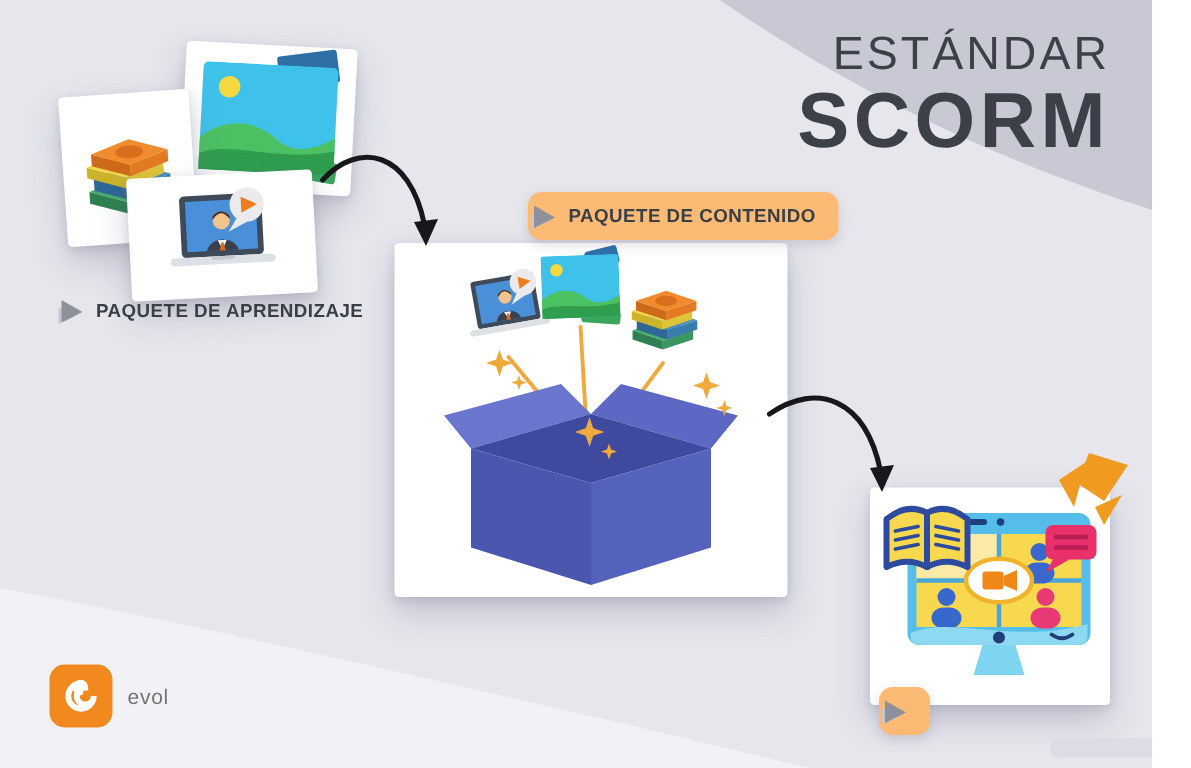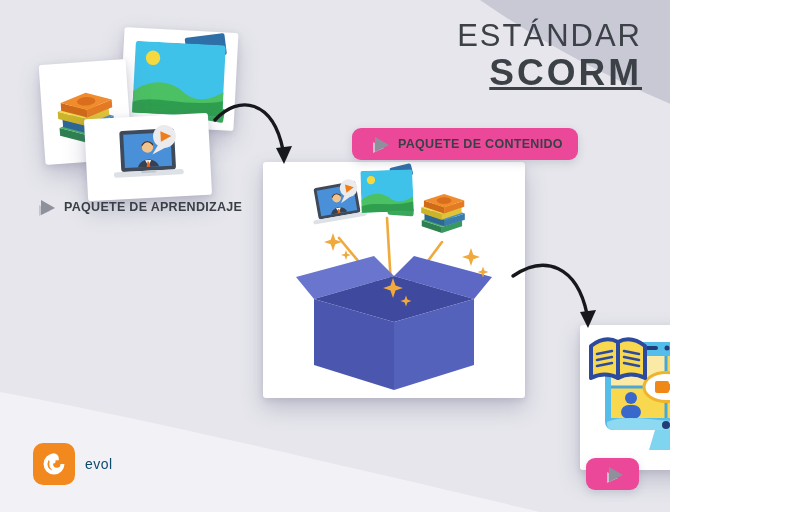--- a/index.html
+++ b/index.html
@@ -1,59 +1,59 @@
 <!DOCTYPE html>
 <html><head>
 <meta charset="utf-8">
 <style>
   html,body{margin:0;padding:0;}
   .canvas{
-    position:relative; width:670px; height:512px; overflow:hidden;
+    position:relative; width:768px; height:512px; overflow:hidden;
     background:#e6e6ec;
     font-family:"Liberation Sans", sans-serif;
   }
   .abs{position:absolute;}
   svg{display:block;}
 
   
   .bg{left:0;top:0;width:794px;height:512px;z-index:0;}
 
   
   .title{right:28px;top:20px;text-align:right;color:#3c4147;z-index:2;}
   .title .l1{font-size:31px;font-weight:400;letter-spacing:2px;line-height:1.05;}
-  .title .l2{font-size:37px;font-weight:700;letter-spacing:3px;line-height:1.1;text-decoration:underline;}
+  .title .l2{font-size:52px;font-weight:700;letter-spacing:3px;line-height:1.1;}
 
   
   .card{
     position:absolute;background:#ffffff;border-radius:3px;
     box-shadow:0 10px 22px rgba(100,100,135,.30),0 2px 6px rgba(100,100,135,.18);
   }
   .card-image{left:122px;top:30px;width:114px;height:98px;transform:rotate(3deg);z-index:2;}
   .card-books{left:42px;top:62px;width:87px;height:100px;transform:rotate(-4deg);z-index:2;}
   .card-laptop{left:86px;top:116px;width:124px;height:82px;transform:rotate(-3deg);z-index:3;}
   .center-card{left:263px;top:162px;width:262px;height:236px;z-index:2;}
   .br-card{left:580px;top:325px;width:160px;height:145px;z-index:2;}
 
   .backing{position:absolute;border-radius:2px;}
 
   
   .step{display:flex;align-items:center;gap:8px;z-index:5;}
   .step .txt{font-size:12.5px;font-weight:700;color:#3a3f46;letter-spacing:.3px;white-space:nowrap;}
-  .pill{background:#ec4899;border-radius:9px;padding:7px 15px 7px 20px;
+  .pill{background:#fdba74;border-radius:9px;padding:7px 15px 7px 1px;
         box-shadow:0 3px 8px rgba(100,100,130,.22);}
   .step1{left:38px;top:198px;}
   .step2{left:352px;top:128px;}
   .step3{left:586px;top:458px;}
   .deco-pill{left:700px;top:492px;width:82px;height:13px;border-radius:7px;background:#dcdce5;z-index:4;}
 
   
   .logo{left:33px;top:443px;display:flex;align-items:center;gap:10px;z-index:2;}
   .logo-badge{width:42px;height:42px;border-radius:10px;background:#f2891e;display:flex;align-items:center;justify-content:center;}
   .logo-text{display:flex;flex-direction:column;line-height:1.05;}
-  .logo-text .t1{font-size:14px;color:#0c4a6e;letter-spacing:.5px;text-align:right;}
+  .logo-text .t1{font-size:14px;color:#737373;letter-spacing:.5px;text-align:right;}
   .logo-text .t2{font-size:21px;font-weight:700;color:#f2891e;letter-spacing:.3px;}
 
   .z6{z-index:6;}
 </style>
 </head>
 <body>
 
 <div class="canvas">
 
   <svg class="abs bg" viewBox="0 0 794 512">

